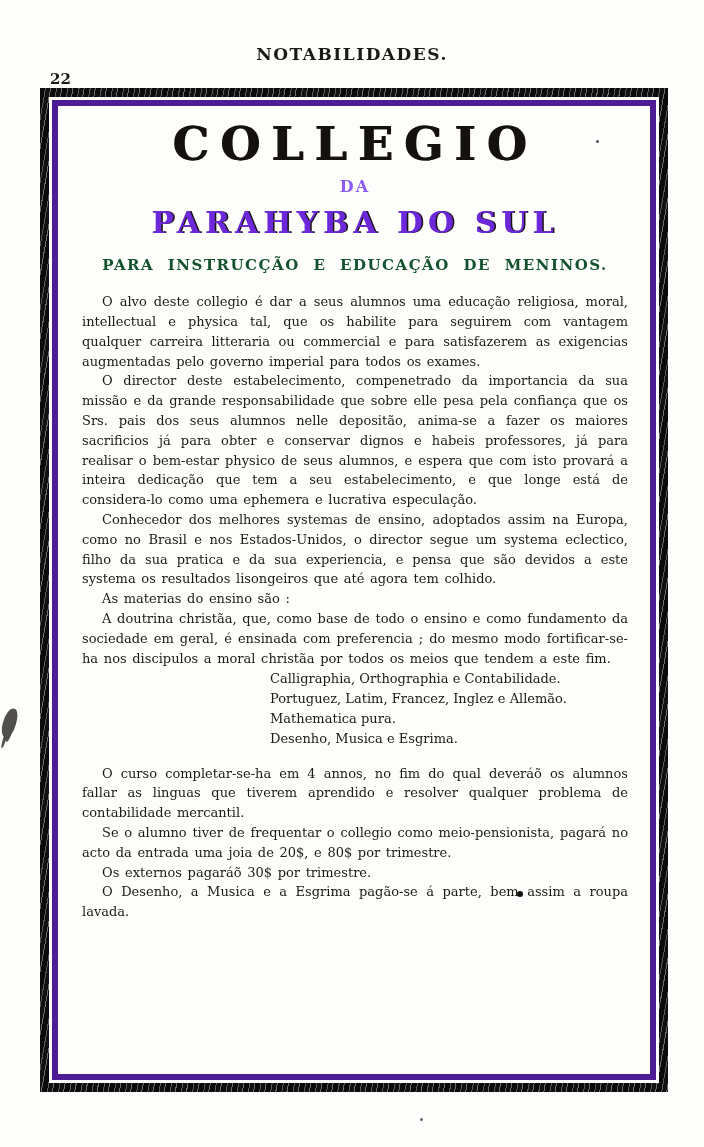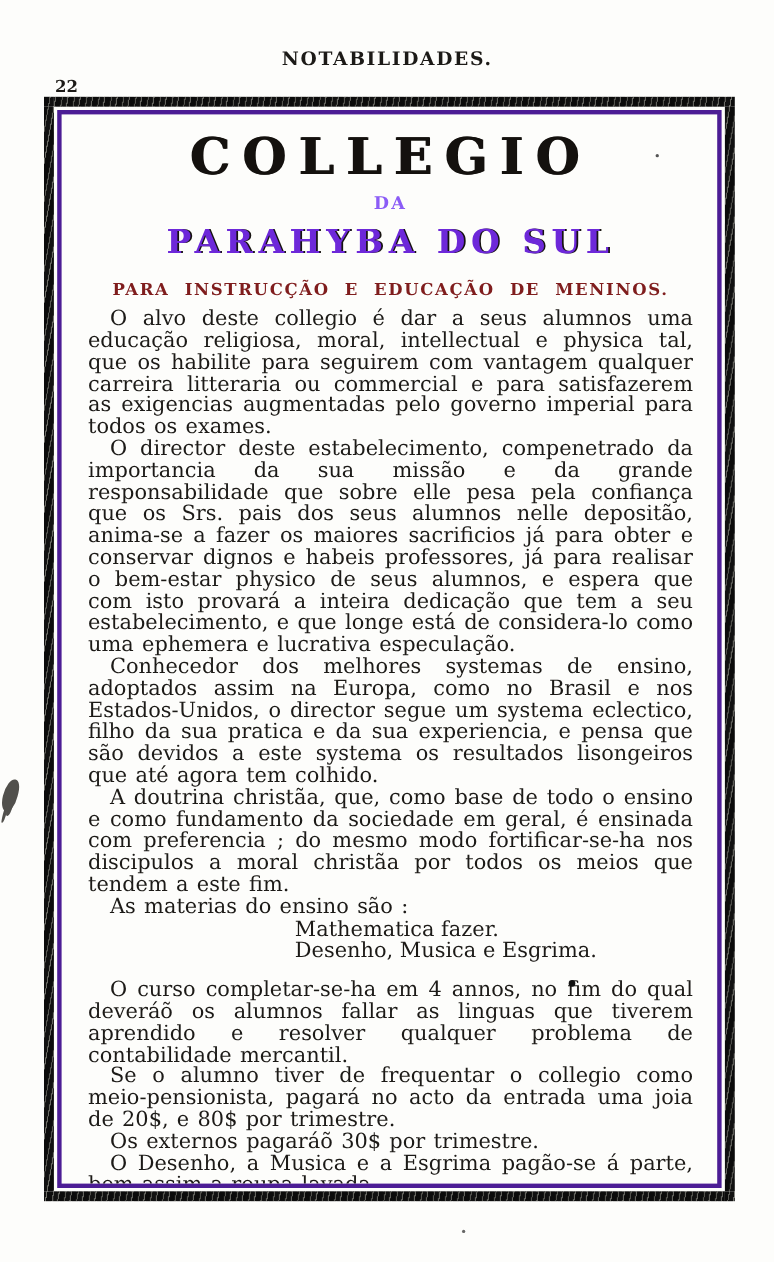--- a/index.html
+++ b/index.html
@@ -22,21 +22,21 @@
   .frame {
     position:absolute; left:40px; top:88px; width:628px; height:1004px;
     box-sizing:border-box;
     border:9px solid #101010;
     border-image-source:repeating-linear-gradient(100deg,
       #0b0b0b 0 5px, #5a5a55 5px 6px, #111 6px 10px, #6e6e68 10px 11px);
     border-image-slice:9; border-image-repeat:repeat;
   }
   .frame-inner {
     position:absolute; inset:3px;
-    border:4px solid #4c1d95;
+    border:6px solid #4c1d95;
     box-sizing:border-box;
     padding:10px 22px 6px 24px;
     overflow:hidden;
   }
   .title-block { text-align:center; }
   .collegio {
     margin-top:4px;
     font-size:46px; font-weight:bold; letter-spacing:11px;
     color:#14110e; text-shadow:1px 0 0 #14110e;
     line-height:1.05;
@@ -47,23 +47,23 @@
   }
   .parahyba {
     margin-top:9px;
     font-size:30px; font-weight:bold; letter-spacing:5px;
     color:#6d28d9; text-shadow:1.5px 0 0 #161310;
     white-space:nowrap;
   }
   .tagline {
     margin-top:16px;
     font-size:15px; font-weight:bold; letter-spacing:1.5px; word-spacing:7px;
-    color:#7f1d1d;
+    color:#14532d;
   }
-  .bodytext { margin-top:8px; font-size:19px; line-height:19.8px; }
+  .bodytext { margin-top:18px; font-size:13px; line-height:19.8px; }
   .bodytext p {
     margin:0; text-indent:20px; text-align:justify;
     word-spacing:1.5px;
   }
   .subjects { margin:1px 0 0 188px; }
   .subjects div { line-height:19.8px; }
   .gap { height:15px; }
   .ink-smudge {
     position:absolute; left:3px; top:708px; width:13px; height:30px;
     background:#34322e; border-radius:60% 40% 55% 45%;
@@ -91,25 +91,27 @@
       <div class="collegio">COLLEGIO</div>
       <div class="da">DA</div>
       <div class="parahyba">PARAHYBA DO SUL</div>
       <div class="tagline">PARA INSTRUCÇÃO E EDUCAÇÃO DE MENINOS.</div>
     </div>
 
     <div class="bodytext">
       <p>O alvo deste collegio é dar a seus alumnos uma educação religiosa, moral, intellectual e physica tal, que os habilite para seguirem com vantagem qualquer carreira litteraria ou commercial e para satisfazerem as exigencias augmentadas pelo governo imperial para todos os exames.</p>
       <p>O director deste estabelecimento, compenetrado da importancia da sua missão e da grande responsabilidade que sobre elle pesa pela confiança que os Srs. pais dos seus alumnos nelle depositão, anima-se a fazer os maiores sacrificios já para obter e conservar dignos e habeis professores, já para realisar o bem-estar physico de seus alumnos, e espera que com isto provará a inteira dedicação que tem a seu estabelecimento, e que longe está de considera-lo como uma ephemera e lucrativa especulação.</p>
       <p>Conhecedor dos melhores systemas de ensino, adoptados assim na Europa, como no Brasil e nos Estados-Unidos, o director segue um systema eclectico, filho da sua pratica e da sua experiencia, e pensa que são devidos a este systema os resultados lisongeiros que até agora tem colhido.</p>
+      <p>As materias do ensino são :</p>
       <p>A doutrina christãa, que, como base de todo o ensino e como fundamento da sociedade em geral, é ensinada com preferencia ; do mesmo modo fortificar-se-ha nos discipulos a moral christãa por todos os meios que tendem a este fim.</p>
-      <p>As materias do ensino são :</p>
 
       <div class="subjects">
-        <div>Mathematica fazer.</div>
+        <div>Calligraphia, Orthographia e Contabilidade.</div>
+        <div>Portuguez, Latim, Francez, Inglez e Allemão.</div>
+        <div>Mathematica pura.</div>
         <div>Desenho, Musica e Esgrima.</div>
       </div>
 
       <div class="gap"></div>
 
       <p>O curso completar-se-ha em 4 annos, no fim do qual deveráõ os alumnos fallar as linguas que tiverem aprendido e resolver qualquer problema de contabilidade mercantil.</p>
       <p>Se o alumno tiver de frequentar o collegio como meio-pensionista, pagará no acto da entrada uma joia de 20$, e 80$ por trimestre.</p>
       <p>Os externos pagaráõ 30$ por trimestre.</p>
       <p>O Desenho, a Musica e a Esgrima pagão-se á parte, bem assim a roupa lavada.</p>
 

